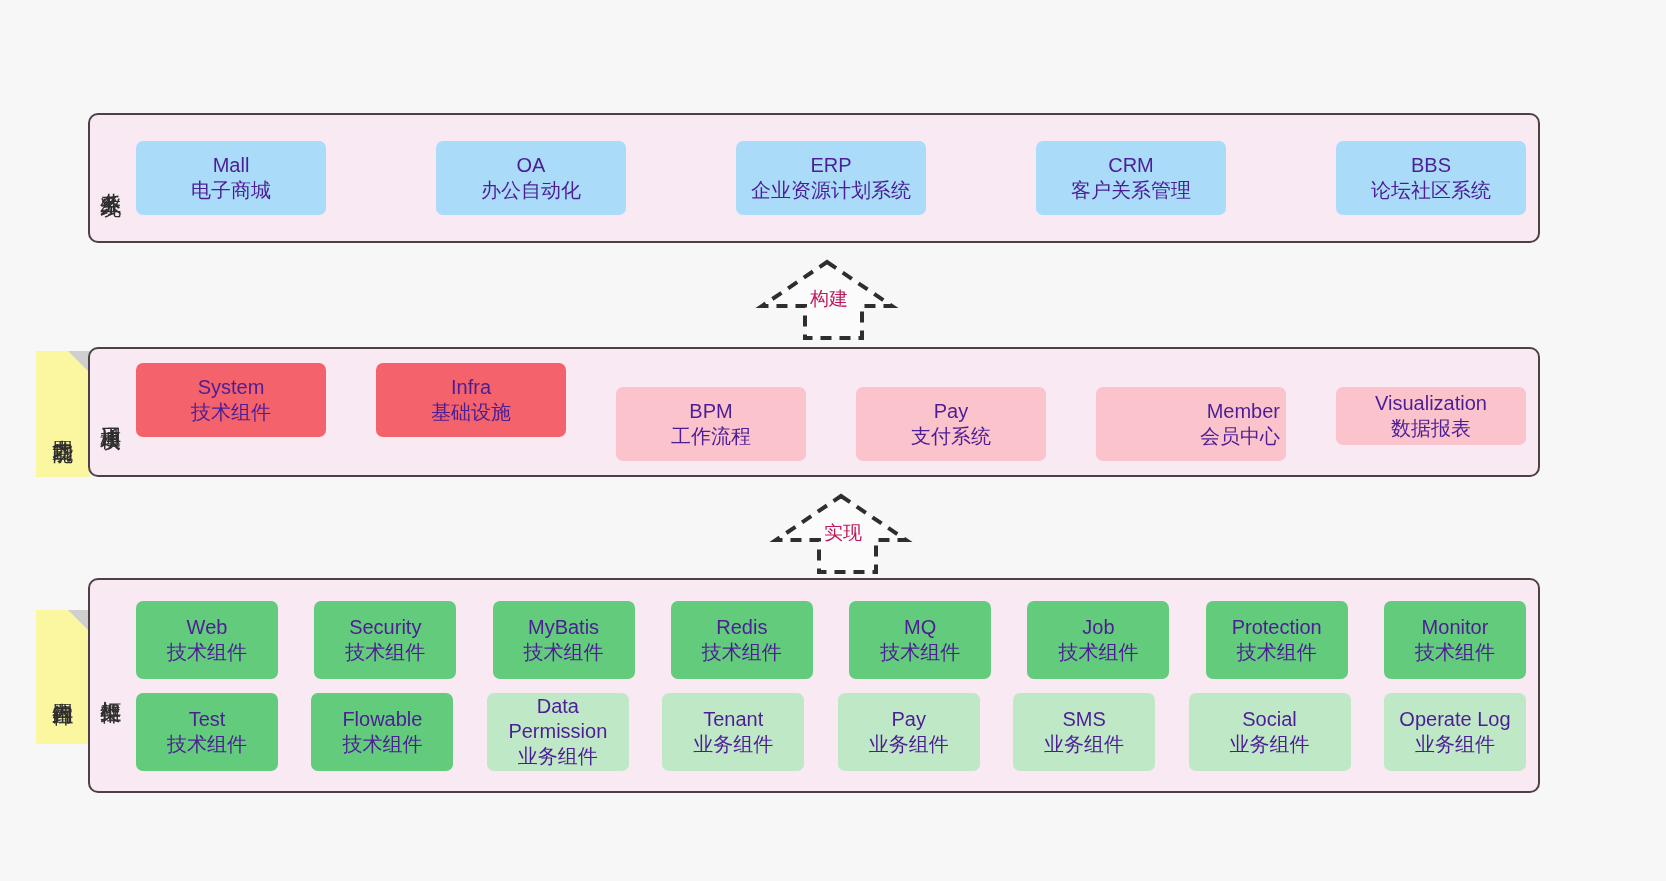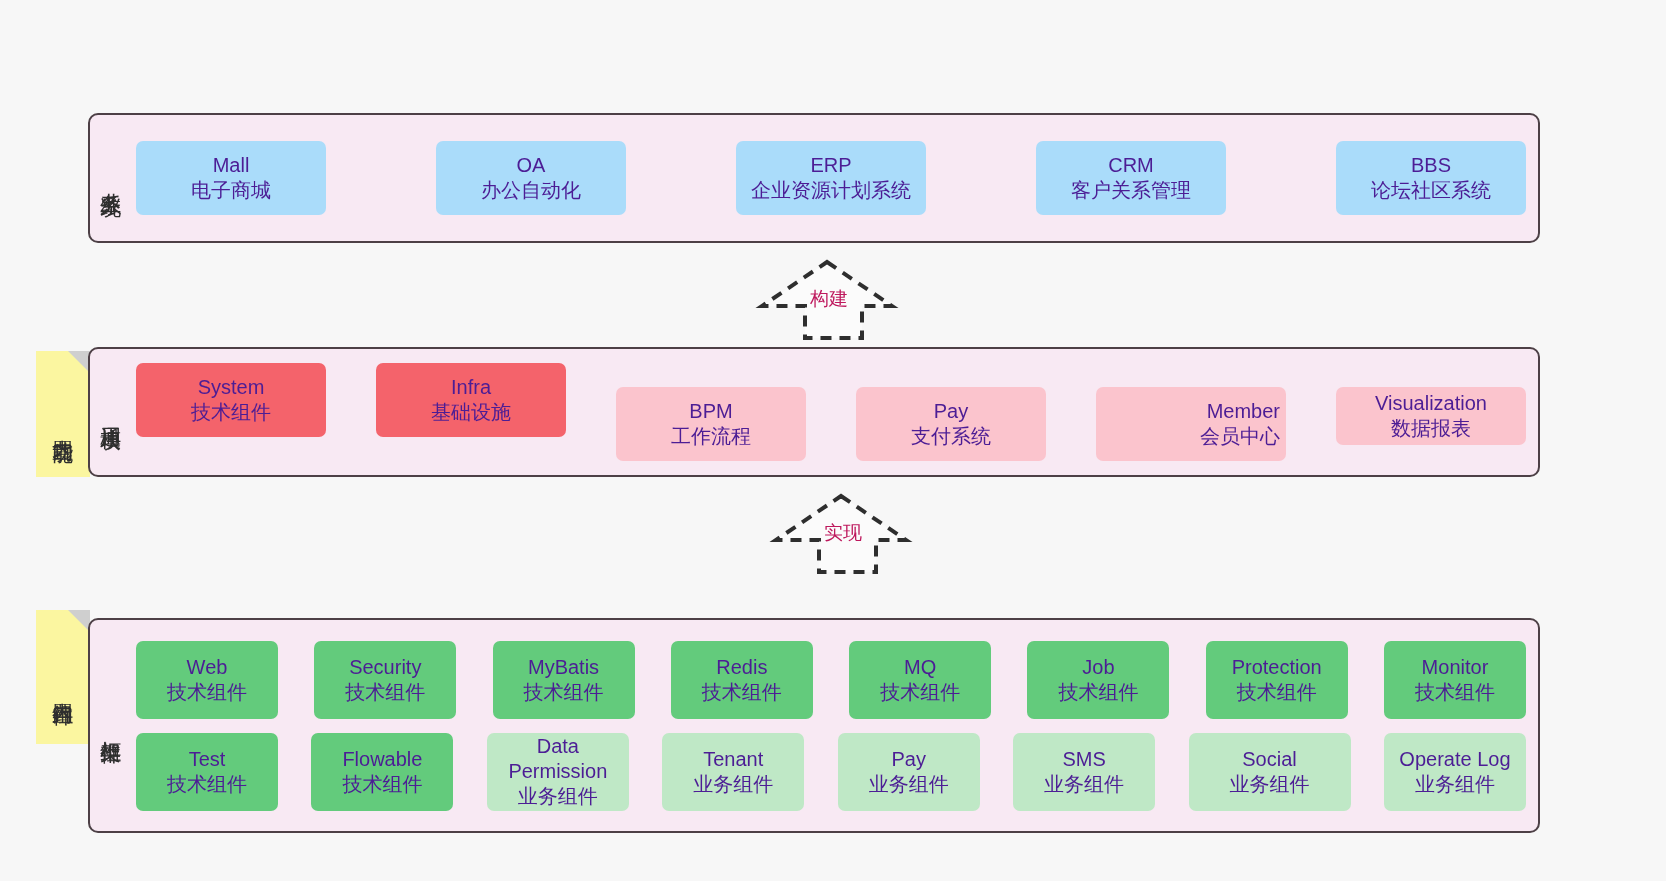--- a/index.html
+++ b/index.html
@@ -208,21 +208,21 @@
       <path d="M75 4 L140 48 L110 48 L110 80 L53 80 L53 48 L10 48 Z" fill="#fbfbfb" stroke="#2e2e2e" stroke-width="4" stroke-dasharray="11 8" stroke-linejoin="miter"></path>
     </svg>
     <span class="arrow-label" style="left:58px; top:28px;">实现</span>
   </div>
 
   <div class="note" style="left:36px; top:610px; height:134px;">
     <span class="note-fold"></span>
     <span>内置组件</span>
   </div>
 
-  <div class="layer" id="layer-framework" style="left:88px; top:578px; width:1452px; height:215px;margin-top:40px;">
+  <div class="layer" id="layer-framework" style="left:88px; top:578px; width:1452px; height:215px;">
     <div class="layer-title">框架组件</div>
     <div class="layer-body">
 
       <div class="row">
         <div class="card c-green" style="width:142px;height:78px;">
           <span class="l1">Web</span>
           <span class="l2">技术组件</span>
         </div>
         <div class="card c-green" style="width:142px;height:78px;">
           <span class="l1">Security</span>

